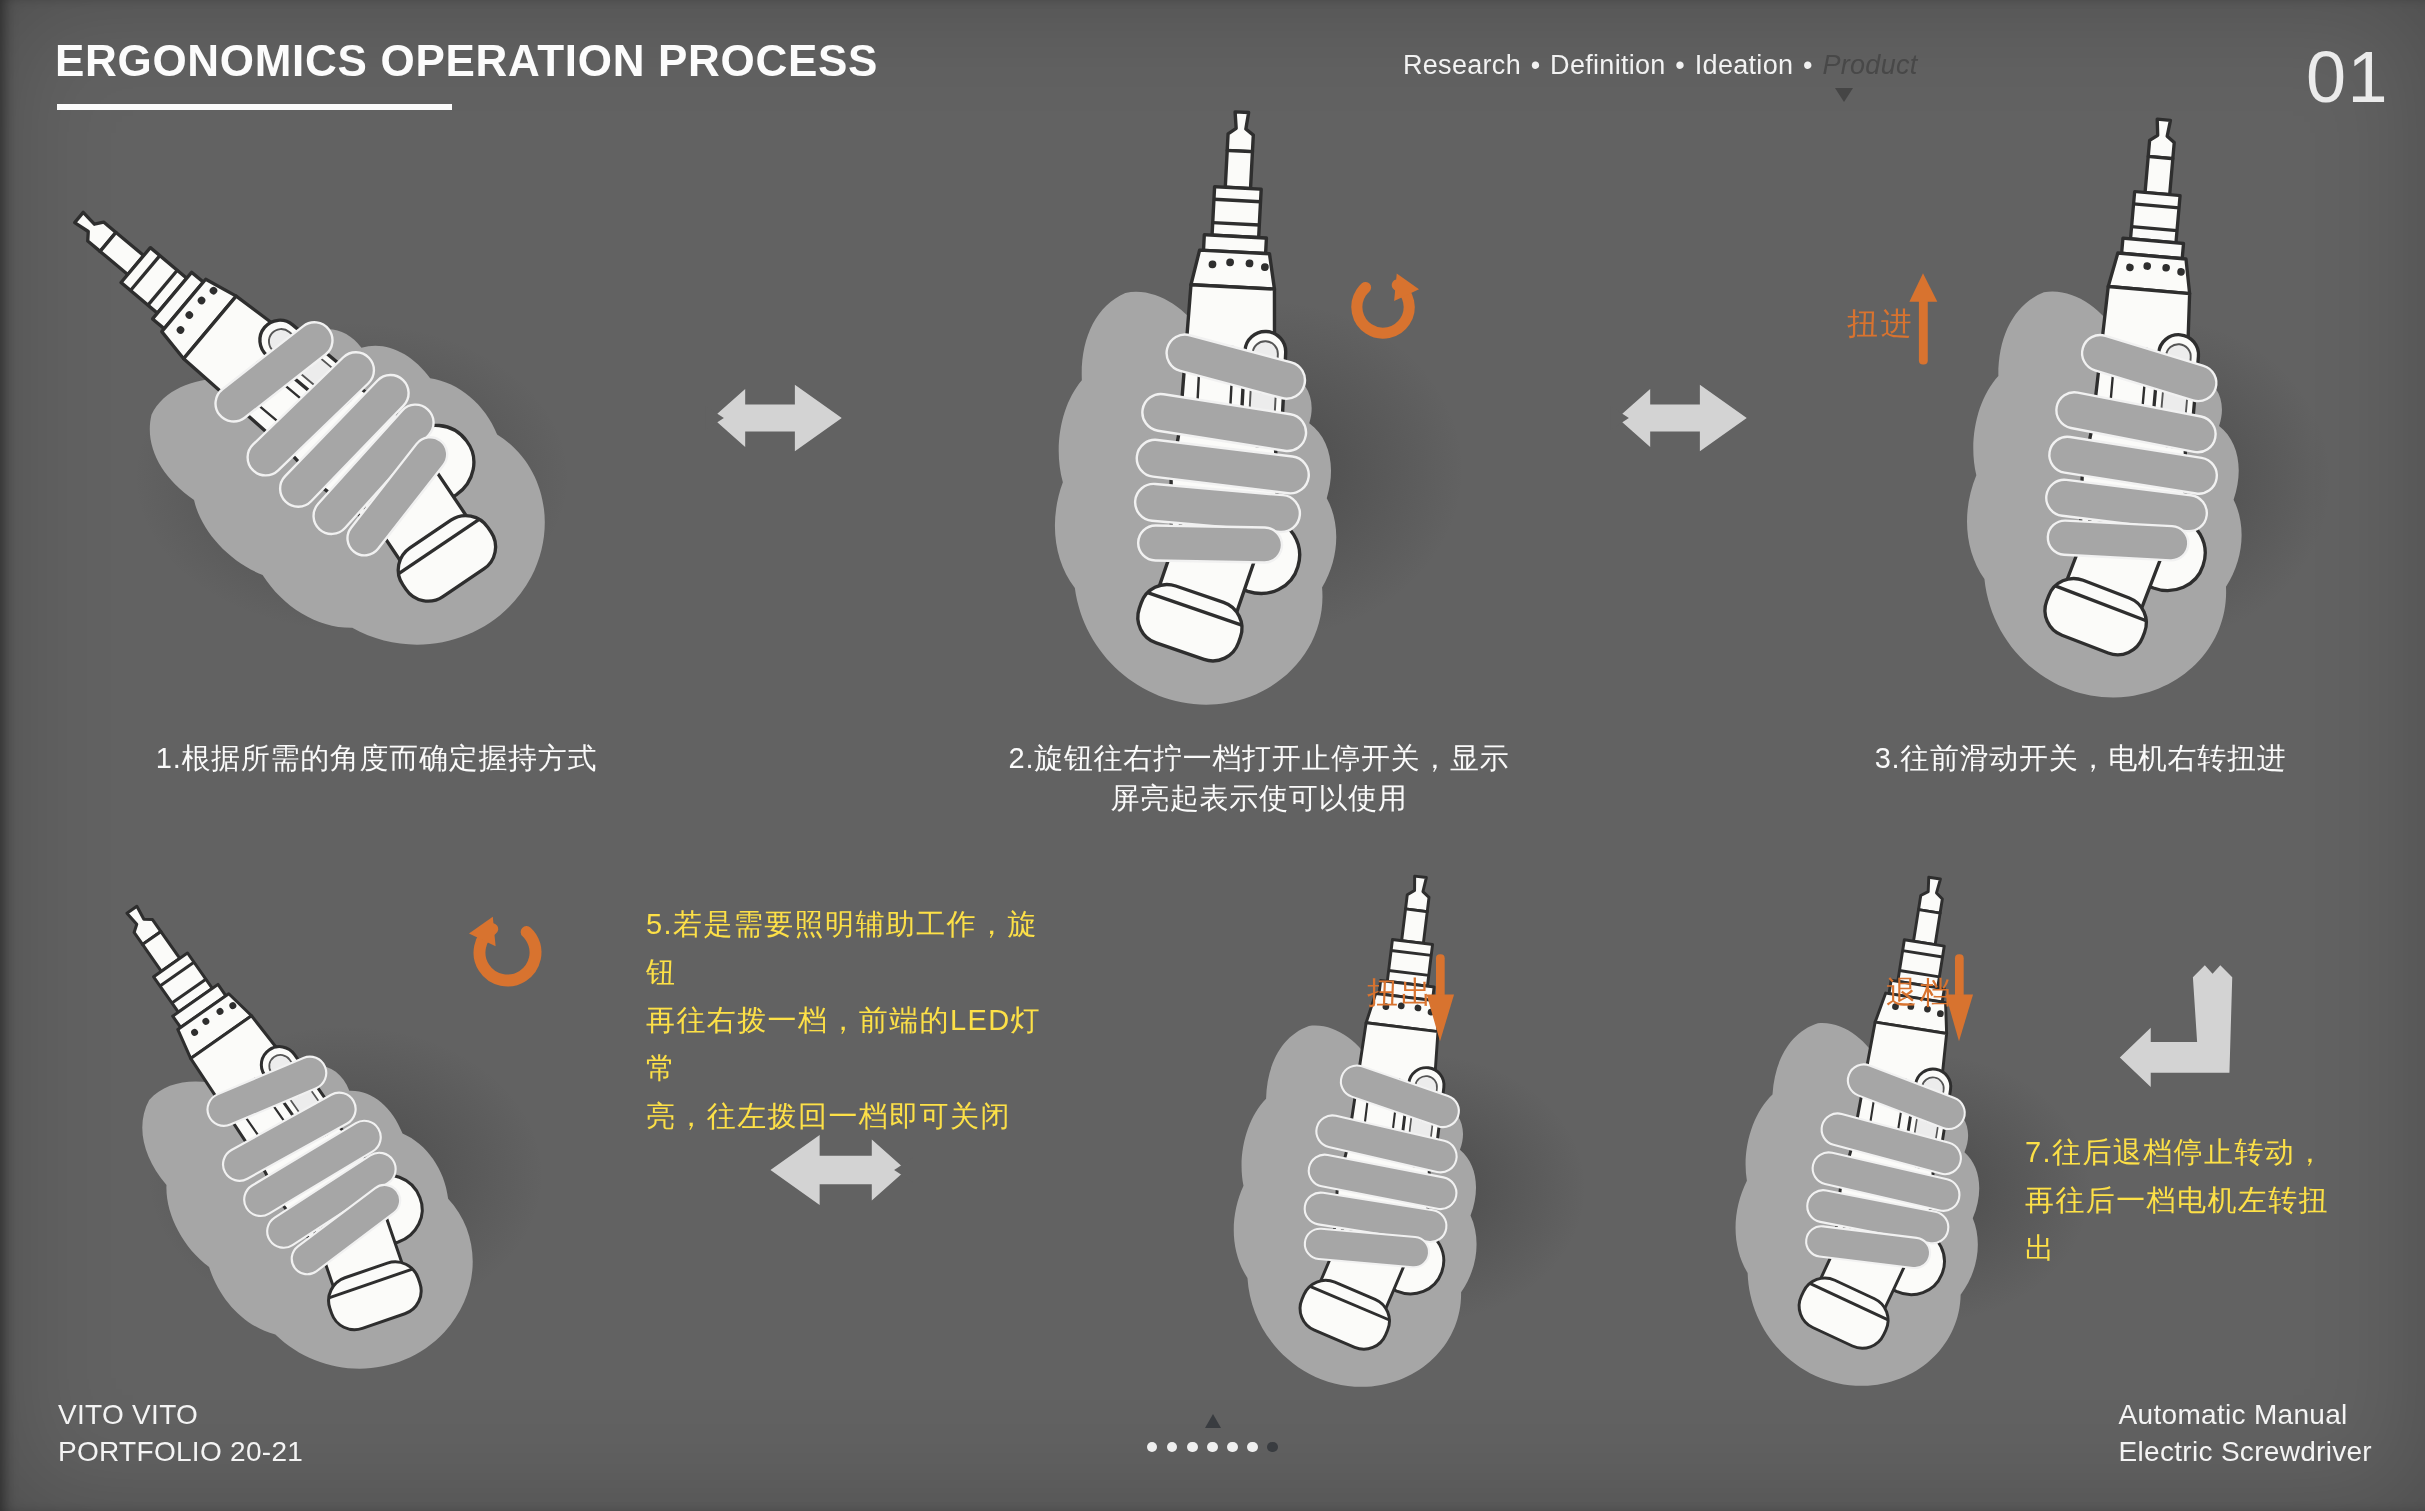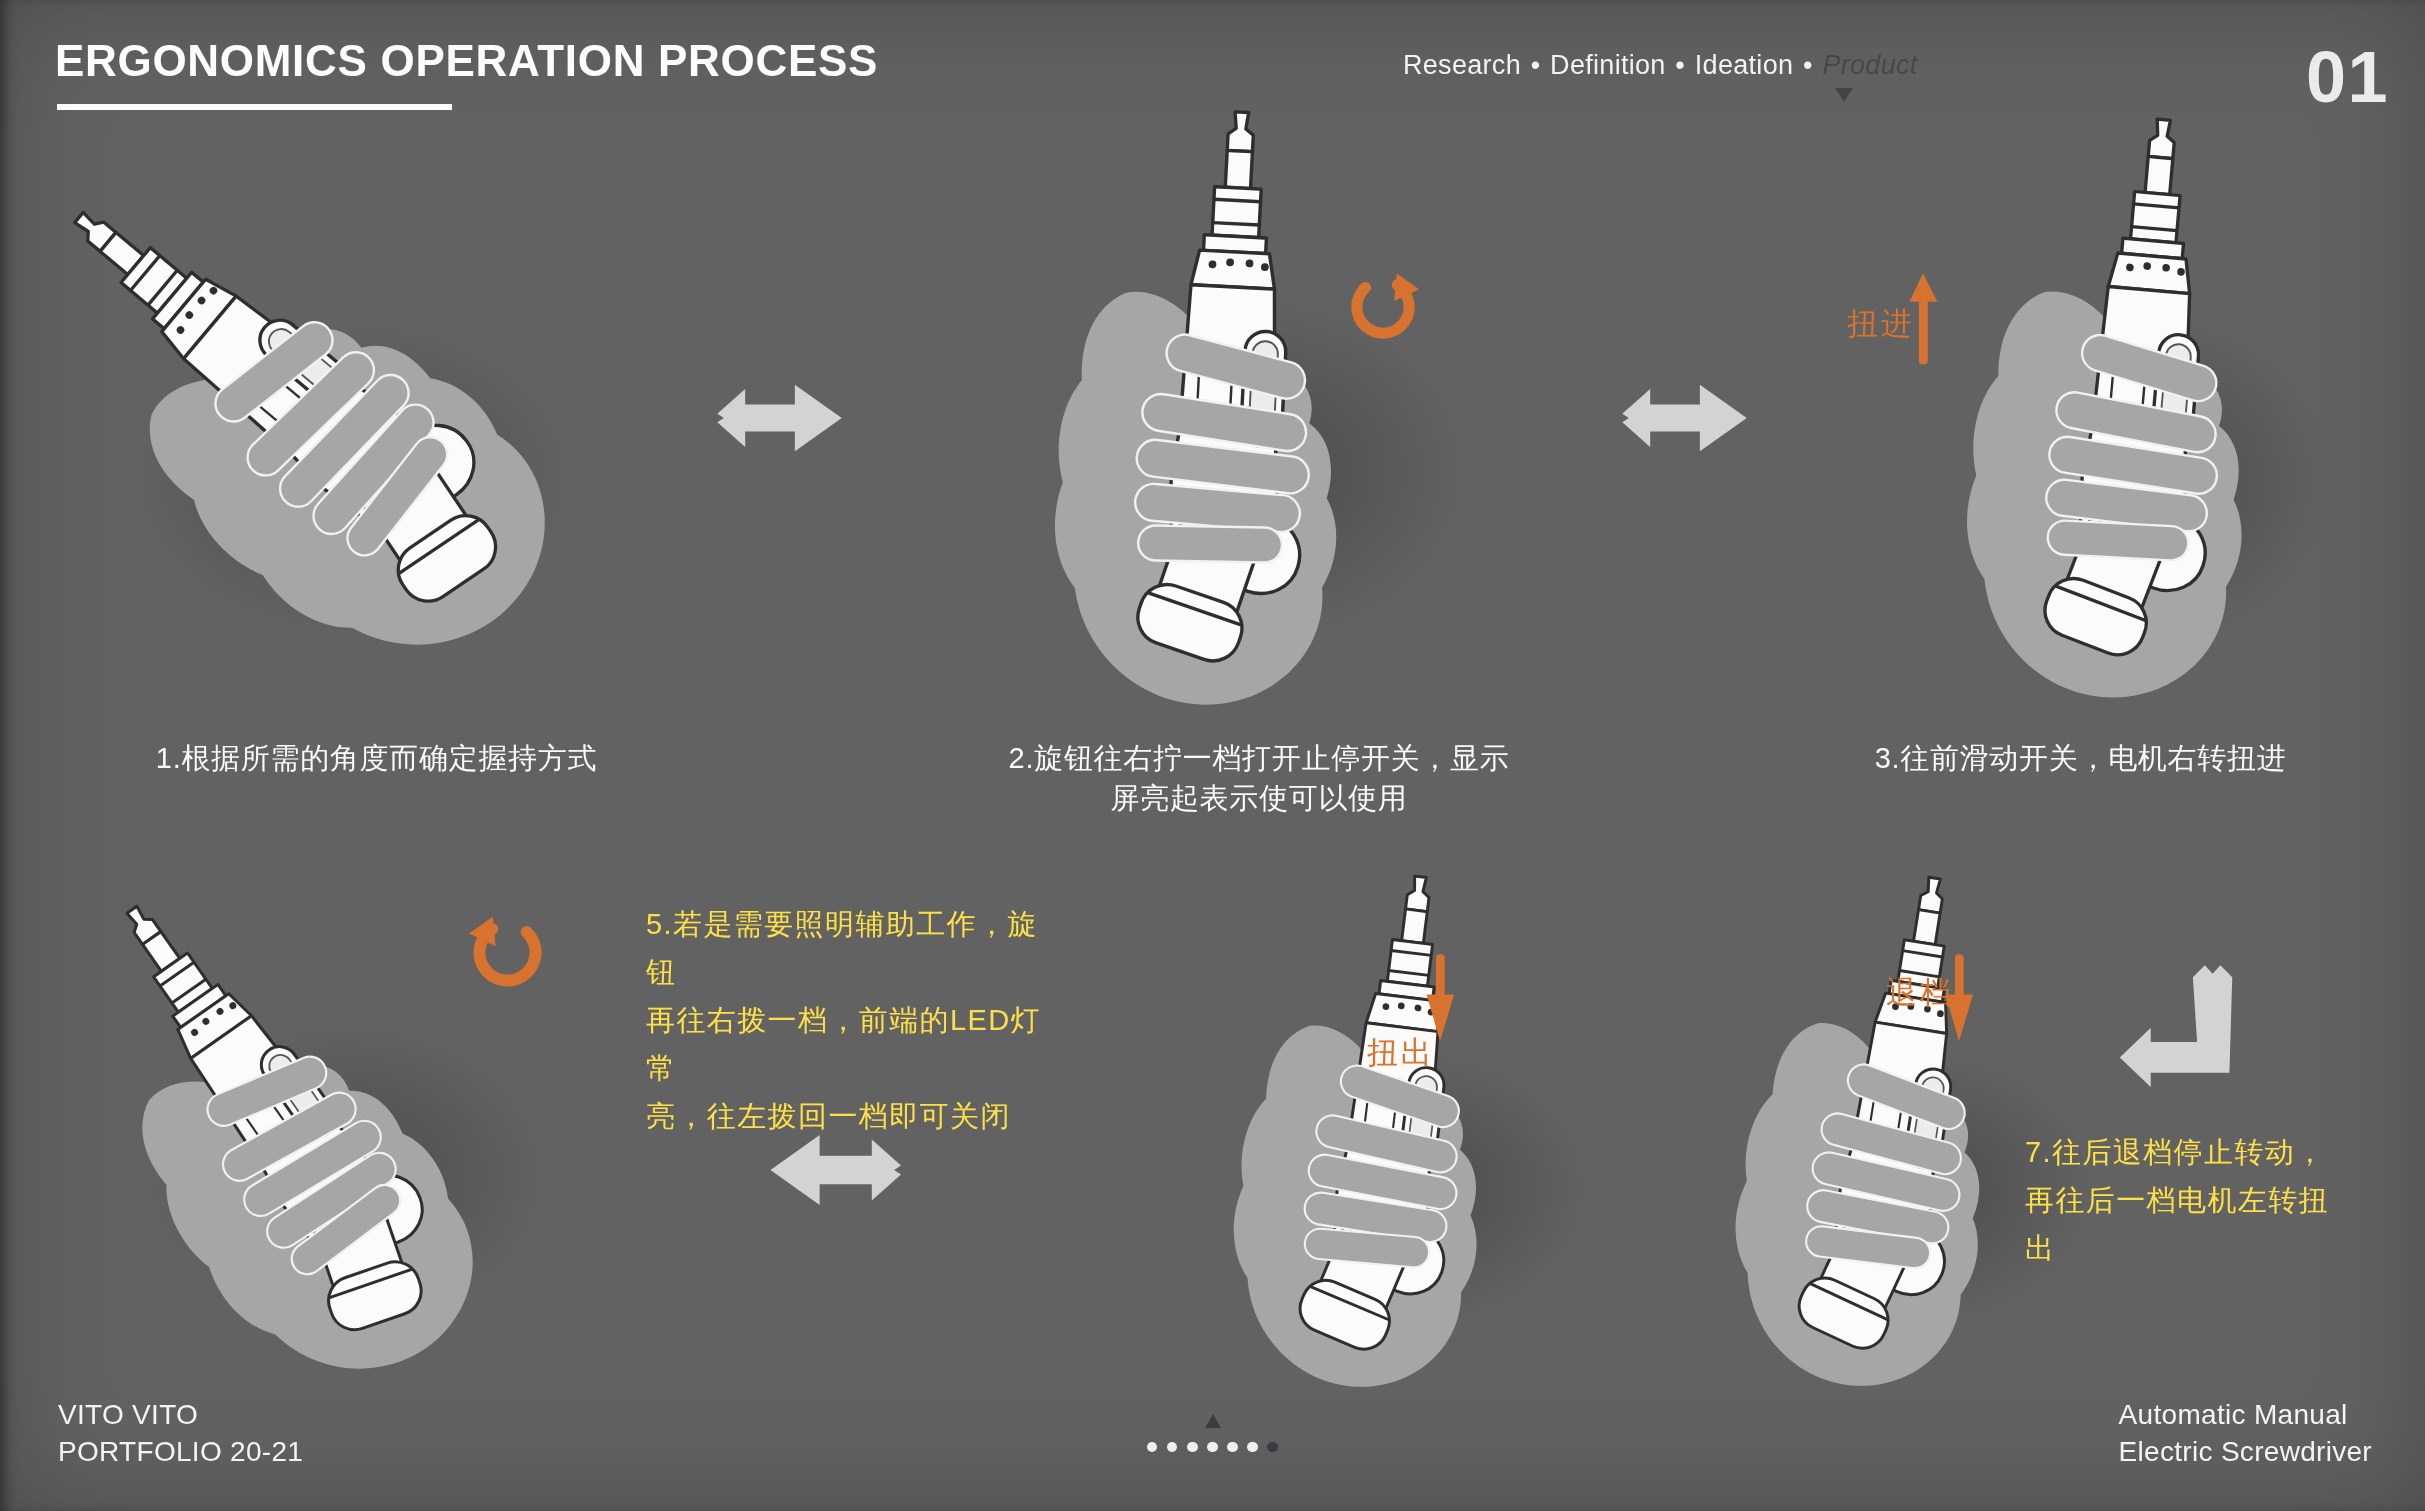--- a/index.html
+++ b/index.html
@@ -10,21 +10,21 @@
     box-shadow:inset 0 0 111px rgba(0,0,0,.22), inset 9.7px 0 12.4px -5.5px rgba(0,0,0,.45);
   }
   .abs{position:absolute;}
   
   .title{left:55px;top:36px;font-size:44px;font-weight:700;letter-spacing:0.7px;color:#fcfcfc;}
   .title-underline{left:57px;top:104px;width:395px;height:6.2px;background:#fcfcfc;}
   .breadcrumb{left:1403px;top:50px;font-size:27px;color:#f2f2f2;letter-spacing:0.3px;white-space:nowrap;}
   .breadcrumb .sep{margin:0 9.7px;}
   .breadcrumb .muted{color:#484848;font-style:italic;}
   .tri-down{left:1835px;top:88px;width:0;height:0;border-left:9px solid transparent;border-right:9px solid transparent;border-top:14px solid #454545;}
-  .pagenum{left:2306px;top:36px;width:69px;font-size:72px;font-weight:700;color:#ebebeb;letter-spacing:1.4px;}
+  .pagenum{left:2306px;top:36px;width:69px;font-size:72px;font-weight:400;color:#ebebeb;letter-spacing:1.4px;}
   
   .caption{font-size:29px;color:#fafafa;text-align:center;line-height:40px;letter-spacing:0.7px;}
   .para{font-size:29px;color:#fde047;text-align:left;line-height:48px;letter-spacing:1.4px;}
   
   .ann-label{font-size:31px;color:#d8732f;letter-spacing:2.8px;white-space:nowrap;}
   
   .footer-text{font-size:28px;color:#f4f4f4;line-height:37px;letter-spacing:0.3px;}
   .right-align{text-align:left;}
   .dots{left:1147px;top:1442px;display:flex;gap:9.7px;}
   .dot{width:10.4px;height:10.4px;border-radius:50%;background:#efefef;}
@@ -164,21 +164,21 @@
     </svg>
   <svg class="icon" viewBox="0 0 110 110" style="left:469px;top:914px;width:77px;height:77px;transform:scaleX(-1);">
       <use href="#rot-cw"></use>
     </svg>
 
   <div class="abs ann-label" style="left:1847px;top:303px;">扭进</div>
   <svg class="icon" viewBox="0 0 44 140" style="left:1908px;top:271px;width:30px;height:97px;">
       <use href="#arr-up"></use>
     </svg>
 
-  <div class="abs ann-label" style="left:1367px;top:1032px;">扭出</div>
+  <div class="abs ann-label" style="left:1367px;top:972px;">扭出</div>
   <svg class="icon" viewBox="0 0 44 136" style="left:1425px;top:953px;width:30px;height:91px;">
       <use href="#arr-down"></use>
     </svg>
 
   <div class="abs ann-label" style="left:1886px;top:972px;">退档</div>
   <svg class="icon" viewBox="0 0 44 136" style="left:1944px;top:953px;width:30px;height:91px;">
       <use href="#arr-down"></use>
     </svg>
 
   <div class="abs caption" style="left:100px;top:738px;width:553px;">1.根据所需的角度而确定握持方式</div>

